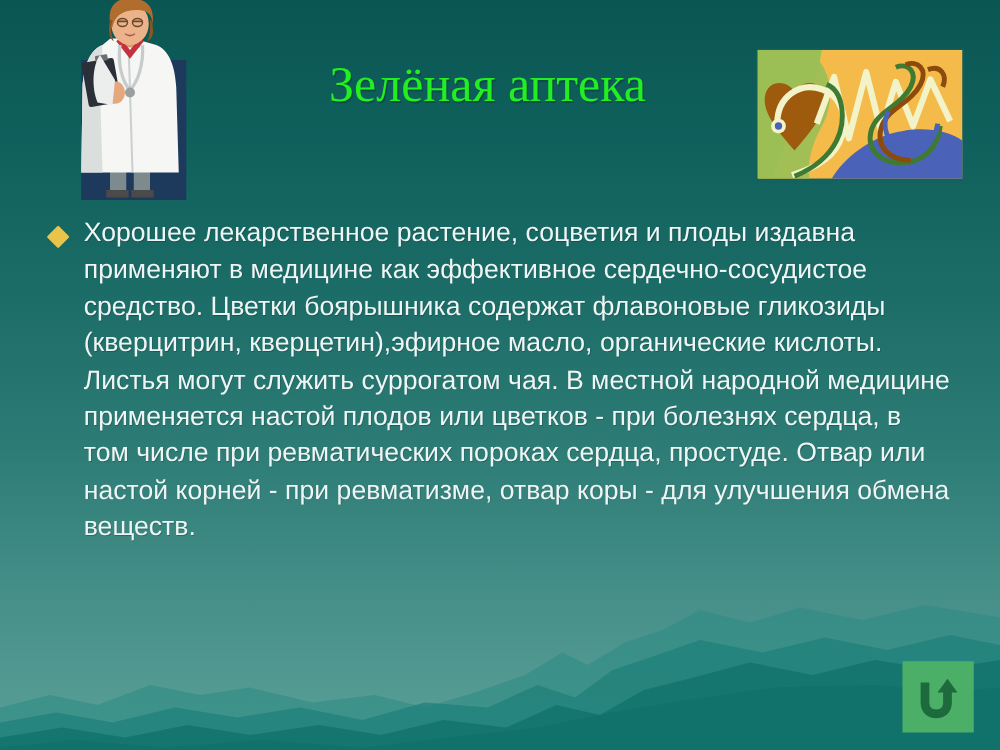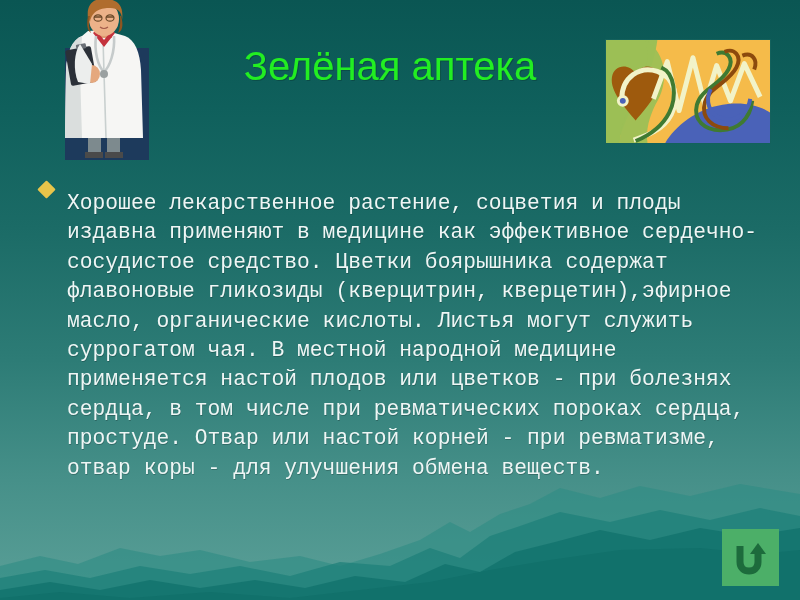--- a/index.html
+++ b/index.html
@@ -48,21 +48,21 @@
     height: 160px;
   }
 
   
   #slide-title {
     position: absolute;
     left: 180px;
     top: 44px;
     width: 420px;
     text-align: center;
-    font-family: Liberation Sans, sans-serif;
+    font-family: Liberation Serif, serif;
     font-size: 40px;
     font-weight: 400;
     color: #22ee22;
     letter-spacing: 0px;
     white-space: nowrap;
     text-shadow: 1px 1px 0 rgba(0,0,0,0.18);
   }
 
   
   #medical-clipart {
@@ -90,27 +90,26 @@
     height: 13px;
     flex: 0 0 auto;
     margin-top: 11px;
     margin-right: 14px;
     background: #e8c44a;
     transform: rotate(45deg);
     border-radius: 1px;
   }
   #body-text {
     flex: 1 1 auto;
-    font-family: Liberation Mono, monospace;
+    font-family: Liberation Sans, sans-serif;
     font-size: 21.3px;
     line-height: 29.4px;
     color: #eef6f5;
     white-space: pre-wrap;
     text-shadow: 0.5px 0.5px 0 rgba(0,0,0,0.22);
-    margin-top: 17px;
   }
 
   
   #return-button {
     position: absolute;
     left: 722px;
     top: 529px;
     width: 57px;
     height: 57px;
     background: #4caf68;

